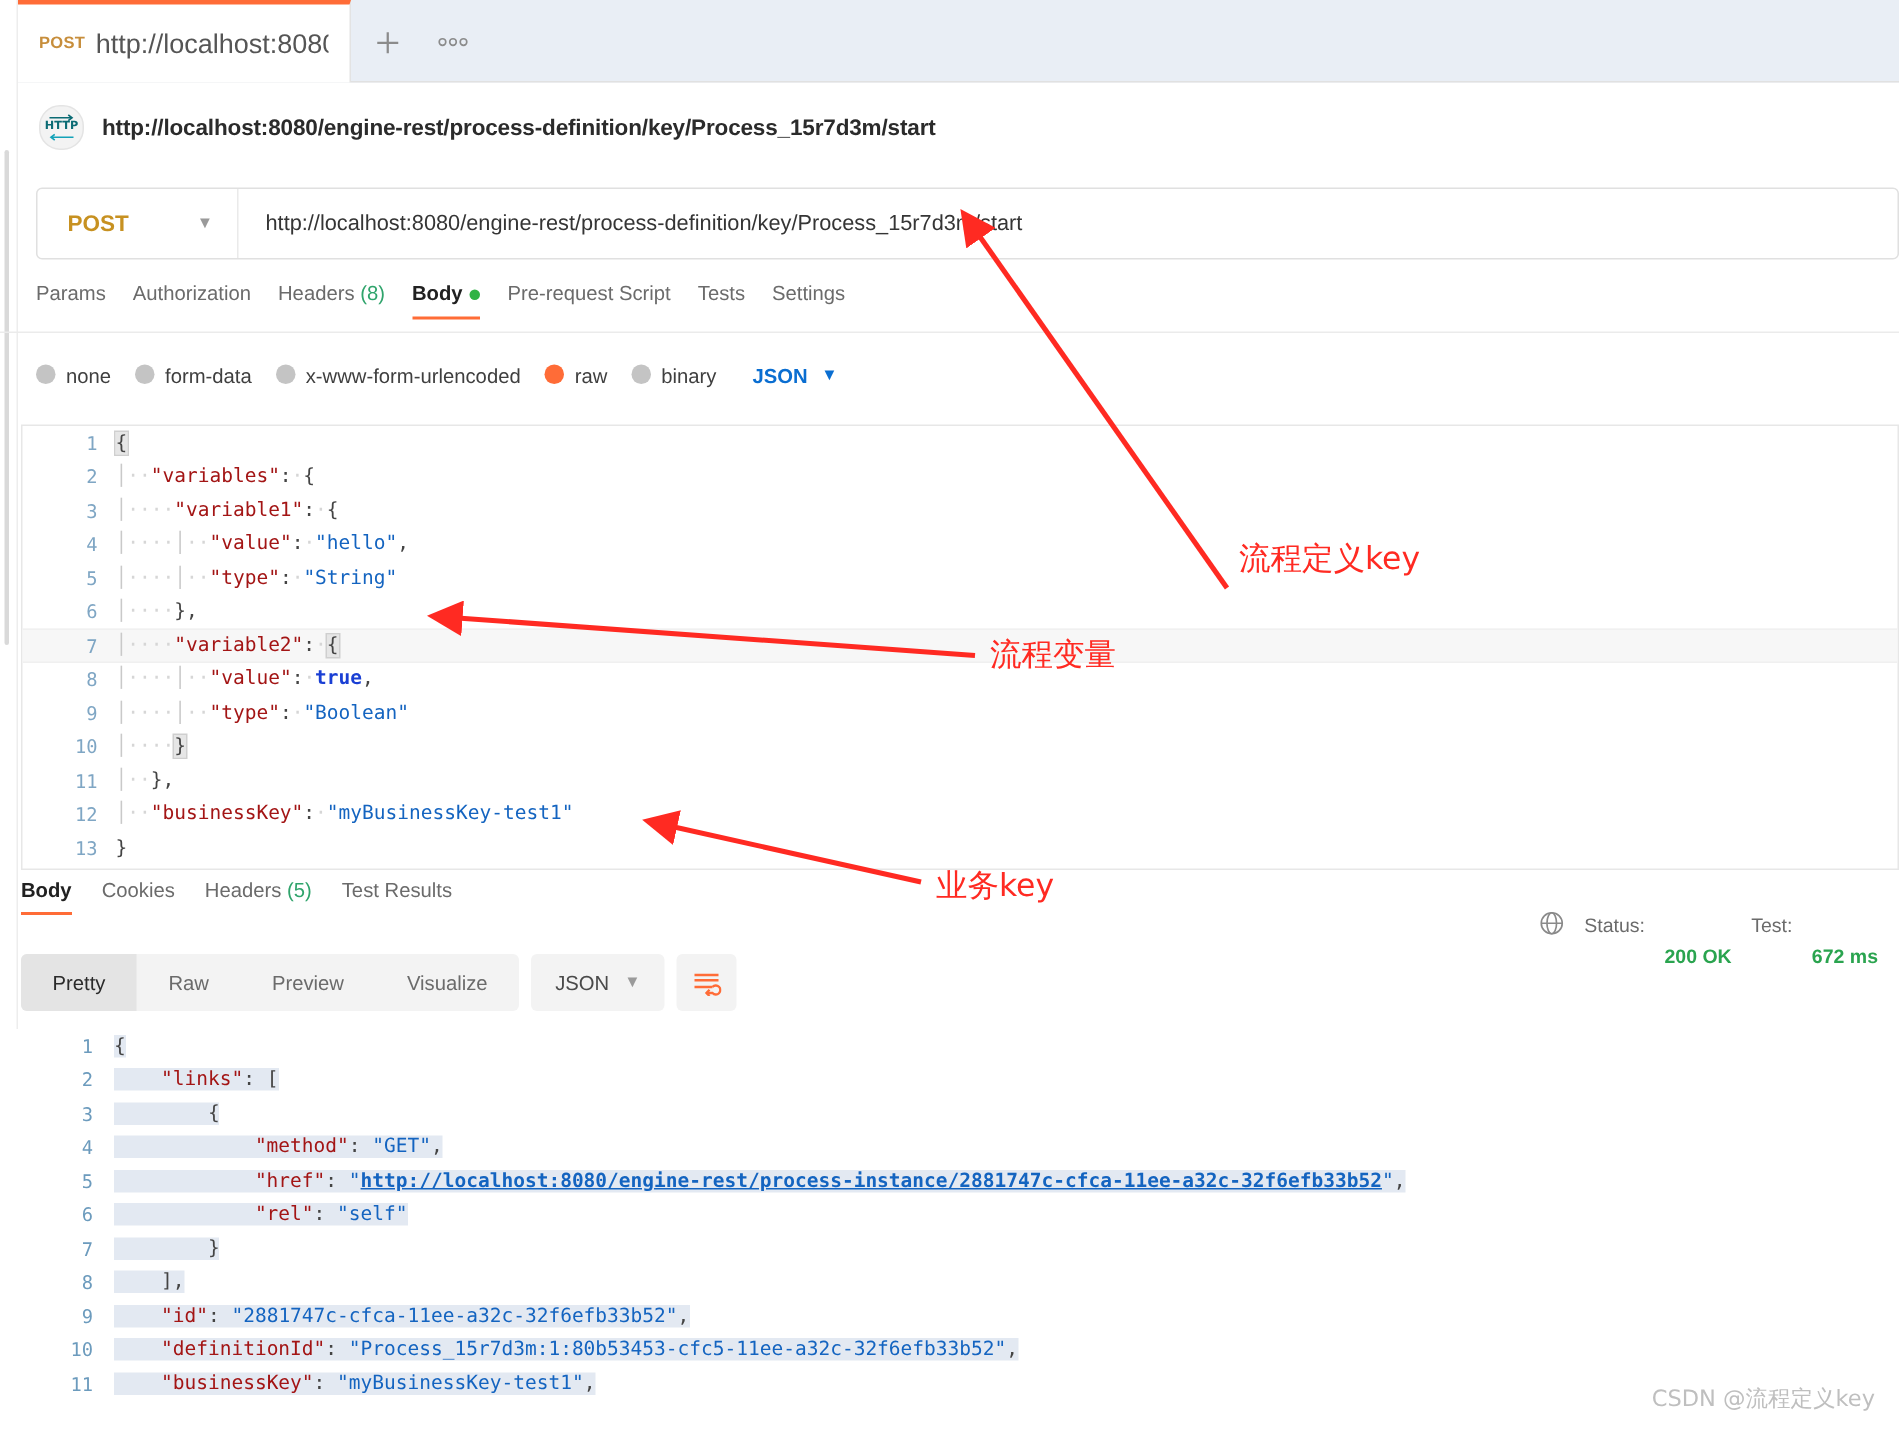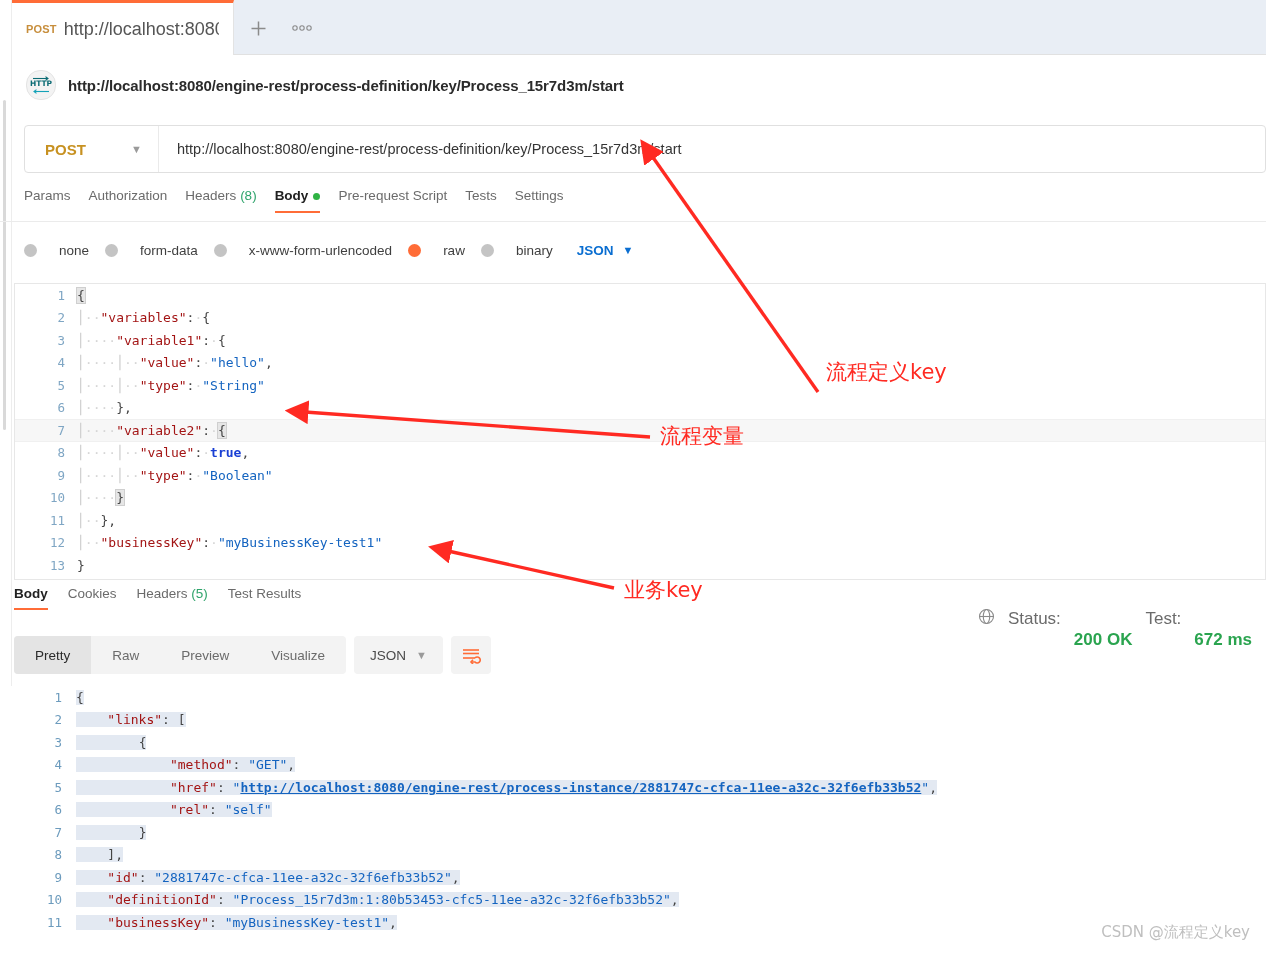--- a/index.html
+++ b/index.html
@@ -109,21 +109,21 @@
   .tabs-underline {
     position: absolute; left: 0; top: 221px; width: 1266px; height: 1px;
     background: #ebebeb;
   }
 
   
   .bodytype-row {
     position: absolute; left: 24px; top: 236px; height: 28px;
     display: flex; align-items: center; gap: 16px;
   }
-  .radio-item { display: flex; align-items: center; gap: 22px; }
+  .radio-item { display: flex; gap: 7px; }
   .radio-dot {
     width: 13px; height: 13px; border-radius: 50%; background: #c4c4c4;
   }
   .radio-dot.sel { background: #ff6c37; }
   .radio-label { font-size: 13.5px; color: #3f3f3f; }
   .json-select {
     display: flex; align-items: center; gap: 9px; margin-left: 8px;
   }
   .json-select .jlabel { font-size: 13.5px; color: #0a6ed1; font-weight: bold; }
   .json-select .chev2 { color: #0a6ed1; font-size: 11px; }
@@ -165,21 +165,21 @@
   }
   .resp-tab.active { color: #212121; font-weight: bold; }
   .resp-tab.active::after {
     content: ""; position: absolute; left: 0; right: 20px; bottom: 0;
     height: 2px; background: #ff6c37;
   }
   .resp-tab .count { color: #30a46c; }
   .status-box {
     position: absolute; right: 14px; top: 2px;
     display: flex; align-items: center; gap: 13px;
-    font-size: 17px; color: #6b6b6b;
+    font-size: 13px; color: #6b6b6b;
   }
   .status-val, .time-val { color: #2aa44f; font-weight: bold; margin-top: 42px; }
   .globe-icon { color: #8a8a8a; }
 
   
   .resp-toolbar {
     position: absolute; left: 14px; top: 636px; height: 38px;
     display: flex; align-items: center; gap: 8px;
   }
   .seg-group {

